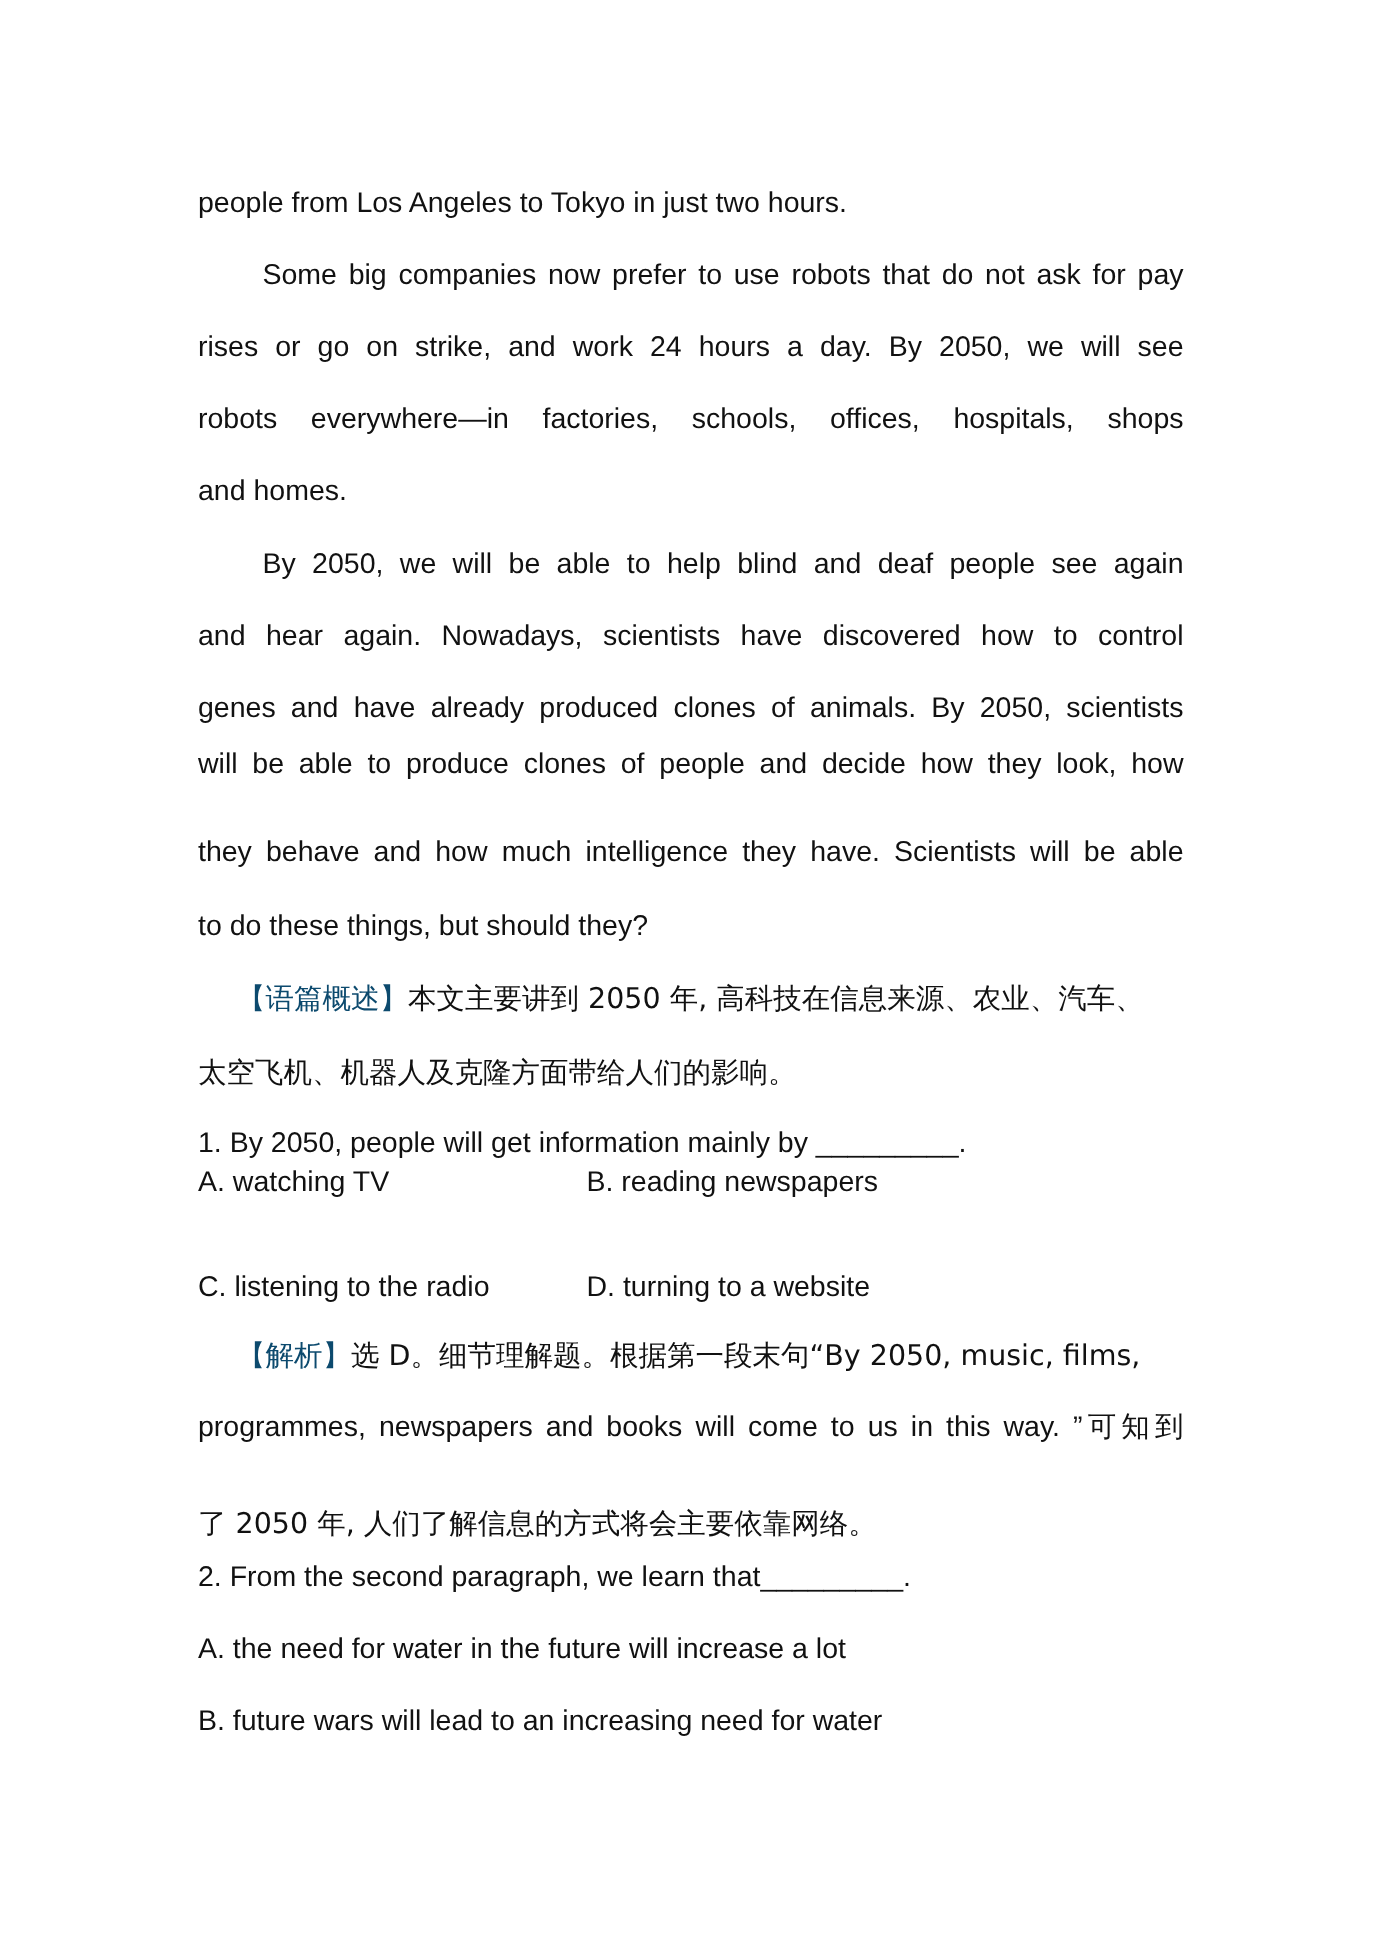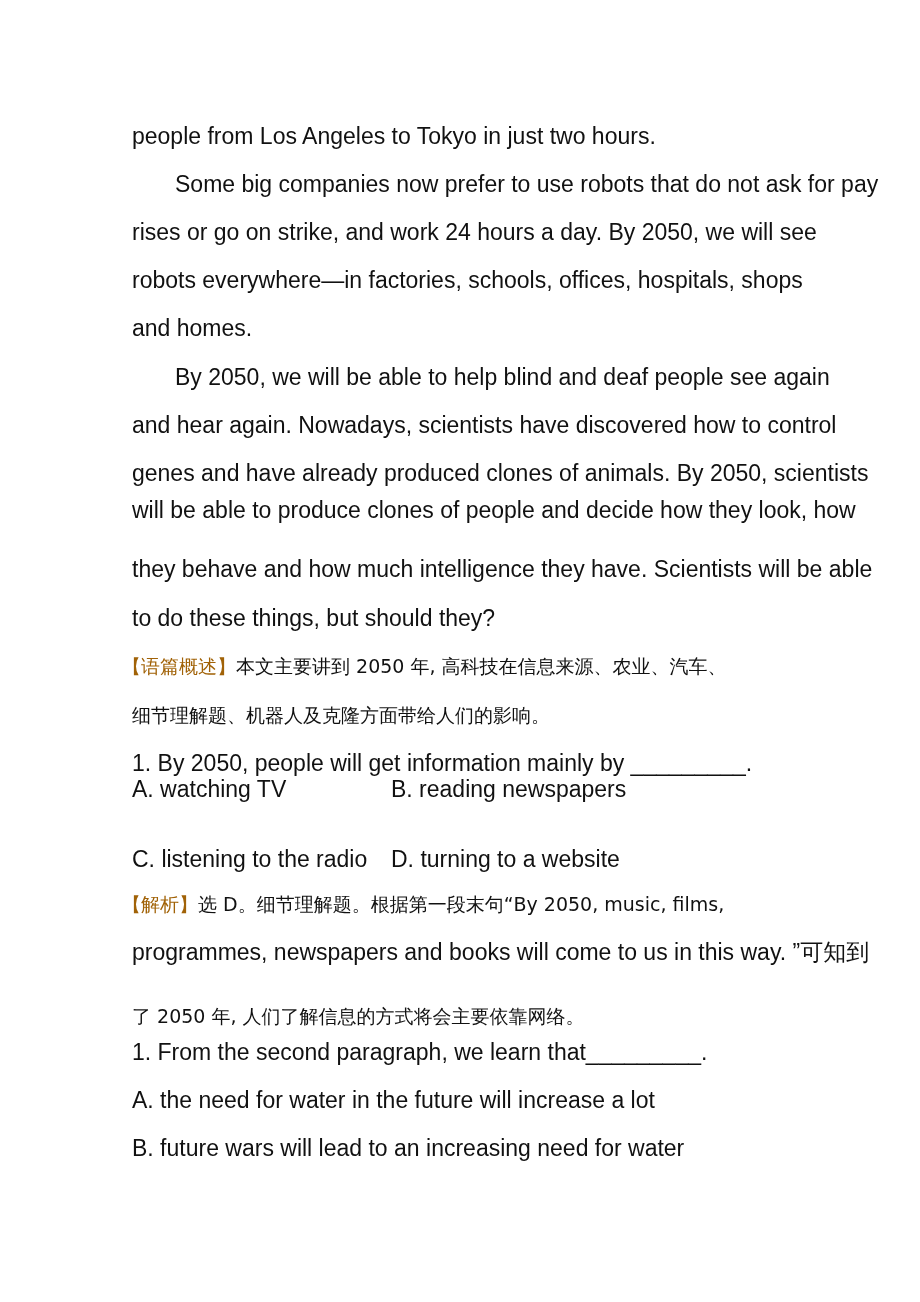--- a/index.html
+++ b/index.html
@@ -18,34 +18,35 @@
     .page {
       position: absolute;
       left: 132px;
       top: 0;
       width: 657px;
     }
     .line {
       position: absolute;
       left: 0;
       width: 657px;
-      font-size: 23px;
+      font-size: 19px;
       line-height: 24px;
       white-space: nowrap;
     }
     .justify {
       text-align: justify;
       text-align-last: justify;
     }
     .indent {
       padding-left: 43px;
       box-sizing: border-box;
     }
     .red {
-      color: #a16207;
+      color: #0c4a6e;
+      margin-left: 36px;
     }
     .opt-b {
       position: absolute;
       left: 259px;
     }
     .cn {
       font-family: "DejaVu Sans", sans-serif;
       font-size: 19px;
     }
   </style>
@@ -63,35 +64,35 @@
   <div class="line justify indent" style="top:365px;">By 2050,    we will be able to help blind and deaf people see again</div>
   <div class="line justify" style="top:413px;">and hear again. Nowadays,    scientists have discovered how to control</div>
   <div class="line justify" style="top:461px;">genes and have already produced clones of animals. By 2050,    scientists</div>
   <div class="line justify" style="top:498px;">will be able to produce clones of people and decide how they look,    how</div>
   <div class="line justify" style="top:557px;">they behave and how much intelligence they have. Scientists will be able</div>
   <div class="line" style="top:606px;">to do these things,    but should they?</div>
 
   <div class="line cn" style="top:654px; left:-10px;">
     <span class="red">【语篇概述】</span><span>本文主要讲到 2050 年, 高科技在信息来源、农业、汽车、</span>
   </div>
-  <div class="line cn" style="top:703px;">细节理解题、机器人及克隆方面带给人们的影响。</div>
+  <div class="line cn" style="top:703px;">太空飞机、机器人及克隆方面带给人们的影响。</div>
 
   <div class="line" style="top:751px;">1. By 2050,    people will get information mainly by _________.</div>
   <div class="line" style="top:777px;">
     <span>A. watching TV</span>
     <span class="opt-b">B. reading newspapers</span>
   </div>
   <div class="line" style="top:847px;">
     <span>C. listening to the radio</span>
     <span class="opt-b">D. turning to a website</span>
   </div>
 
   <div class="line cn" style="top:892px; left:-10px; width:667px;">
     <span class="red">【解析】</span><span>选 D。细节理解题。根据第一段末句“By 2050,    music,    films,</span>
   </div>
   <div class="line justify" style="top:940px;">programmes,    newspapers and books will come to us in this way. ”可知到</div>
   <div class="line cn" style="top:988px;margin-top:16px;">了 2050 年, 人们了解信息的方式将会主要依靠网络。</div>
 
-  <div class="line" style="top:1040px;">1. From the second paragraph,    we learn that_________.</div>
+  <div class="line" style="top:1040px;">2. From the second paragraph,    we learn that_________.</div>
   <div class="line" style="top:1088px;">A. the need for water in the future will increase a lot</div>
   <div class="line" style="top:1136px;">B. future wars will lead to an increasing need for water</div>
 
 </div>
 
 </body></html>

